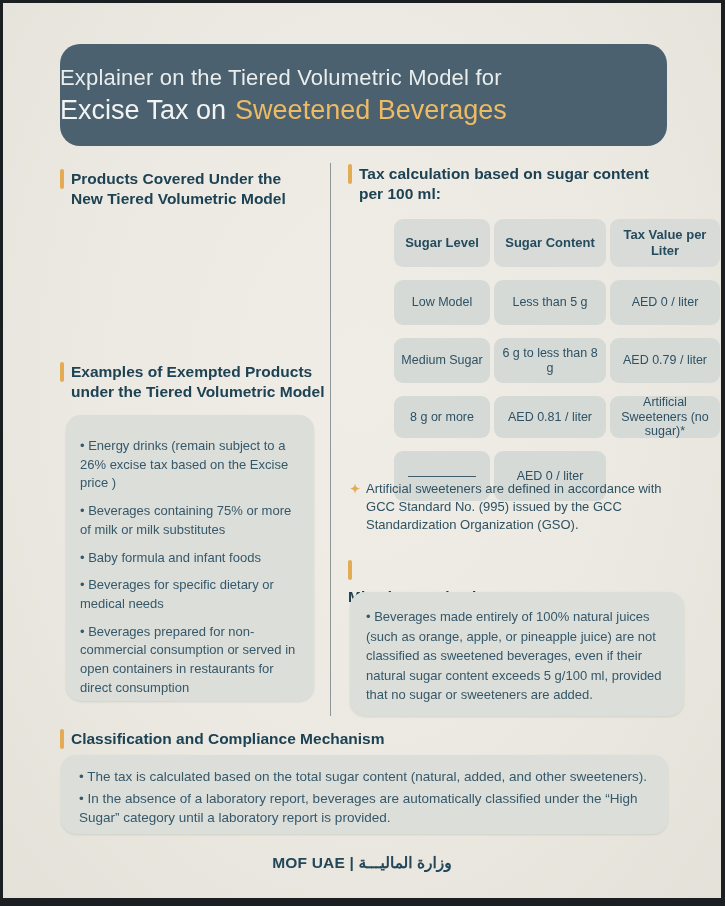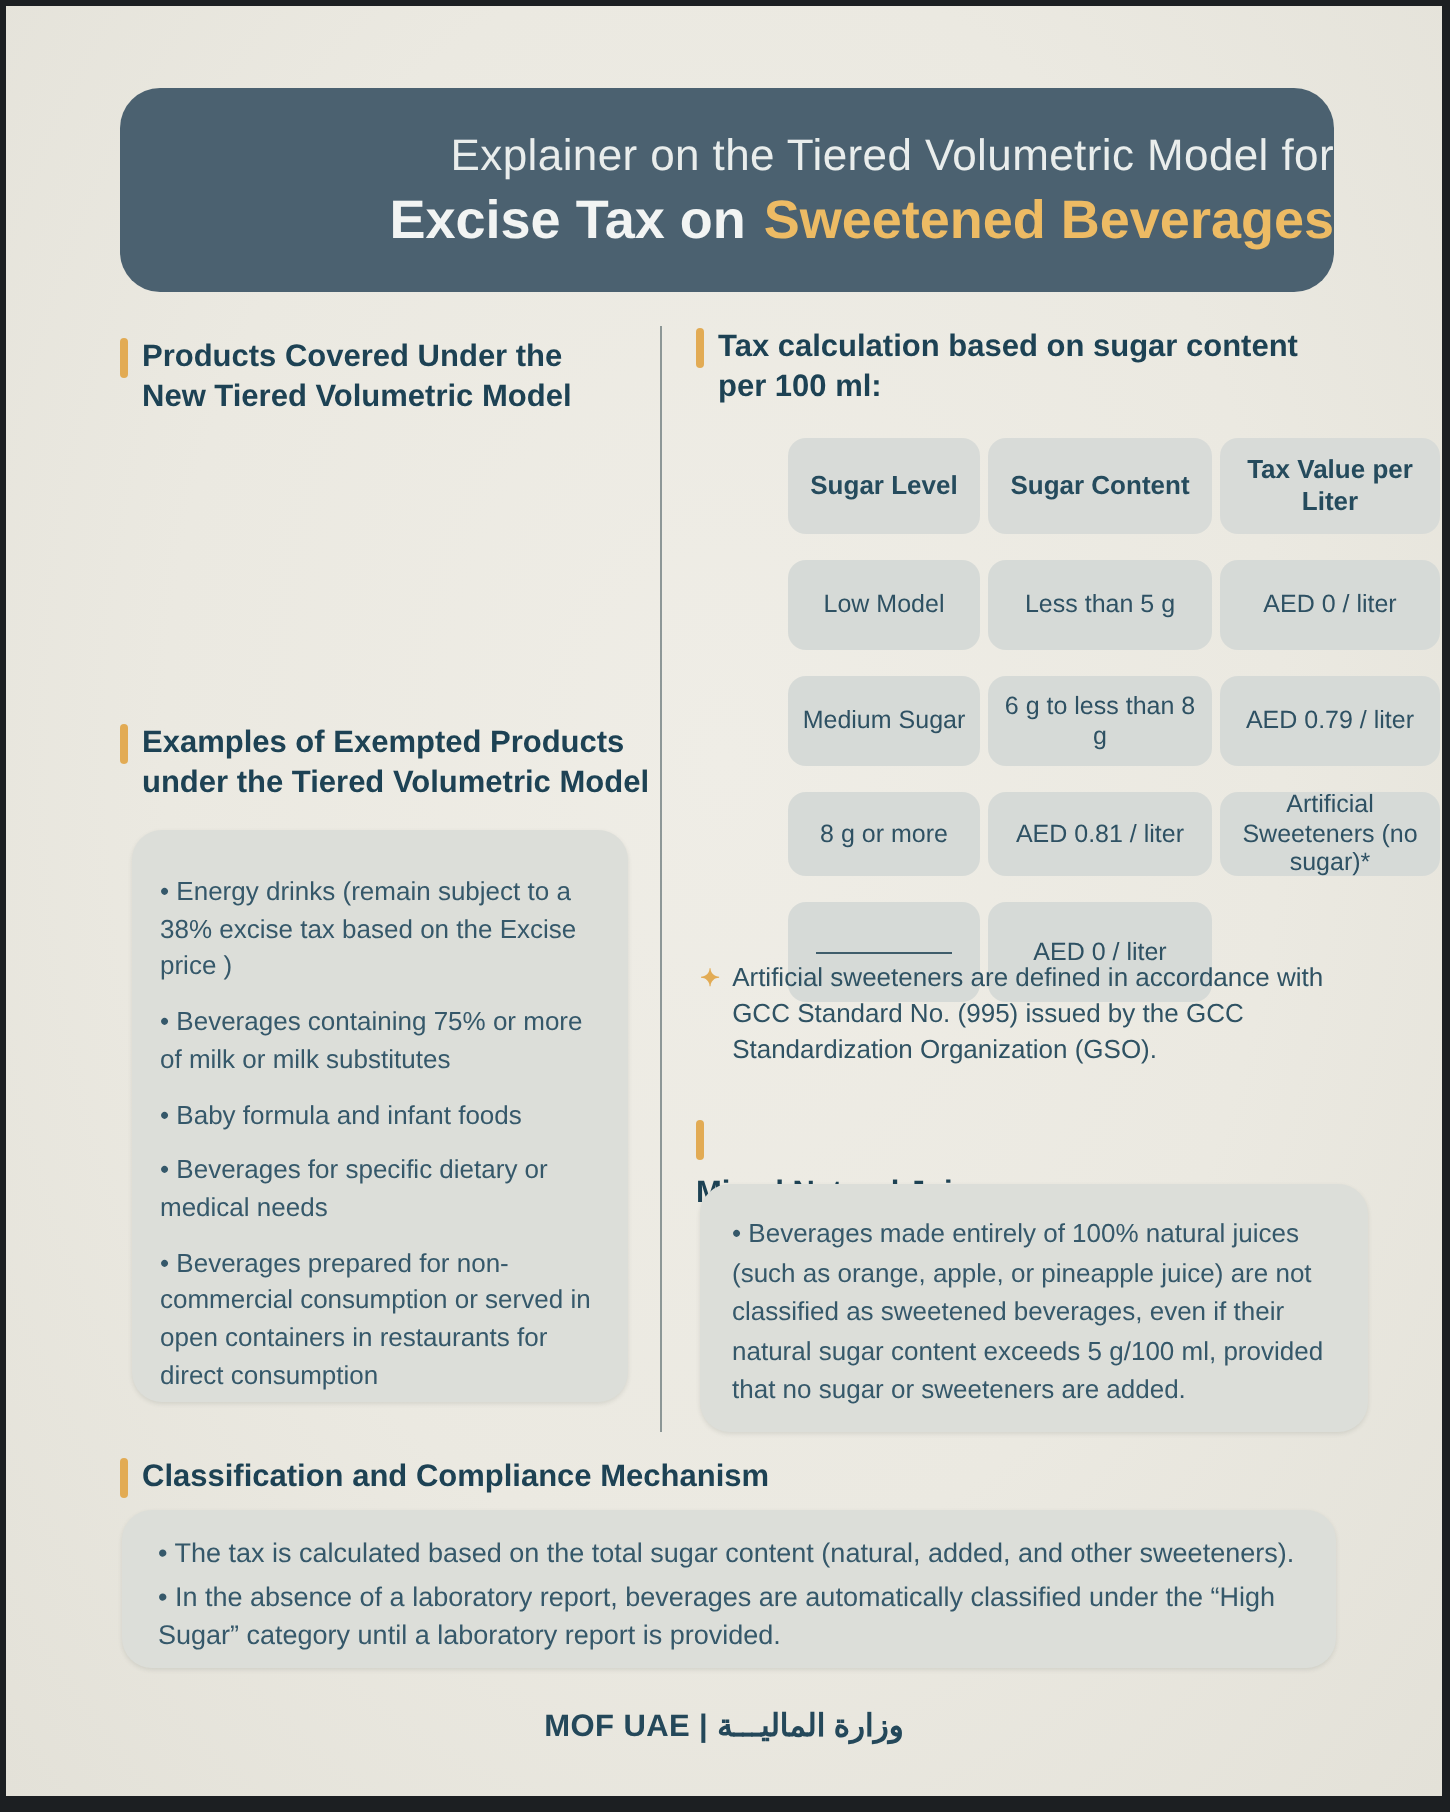--- a/index.html
+++ b/index.html
@@ -7,24 +7,24 @@
   body { font-family:"Liberation Sans", sans-serif; }
   .page {
     position:relative; width:725px; height:906px; overflow:hidden;
     border-style:solid; border-color:#1c1f22; border-width:3px 4px 8px 3px;
     background:radial-gradient(ellipse at 50% 42%, #efede6 0%, #ebe9e1 55%, #e3e1d8 100%);
   }
   
   .banner {
     position:absolute; left:57px; top:41px; width:607px; height:102px;
     background:#4b6170; border-radius:20px;
-    display:flex; flex-direction:column; align-items:flex-end; justify-content:center; gap:4px;
+    display:flex; flex-direction:column; align-items:flex-start; justify-content:center; gap:4px;
   }
   .banner .l1 { color:#e9edec; font-size:22px; letter-spacing:.2px; }
-  .banner .l2 { font-size:27px; font-weight:bold; color:#f2f4f3; }
+  .banner .l2 { font-size:27px; font-weight:normal; color:#f2f4f3; }
   .banner .l2 .gold { color:#edbb64; margin-left:9px; }
   
   .sec-h { position:absolute; display:flex; gap:7px; }
   .sec-h .bar { flex:none; width:4px; height:20px; margin-top:0px; background:#e2ab54; border-radius:2px; }
   .sec-h .t { font-weight:bold; color:#1d4254; font-size:15.5px; line-height:1.32; }
   
   .card {
     position:absolute; background:#dcded9; border-radius:15px;
     padding:16px 14px; color:#35586a; font-size:13.4px; line-height:1.48;
     box-shadow:0 1px 2px rgba(90,95,90,.15);
@@ -79,21 +79,21 @@
 
   <div class="sec-h" style="left:57px; top:359px; width:268px;">
     <span class="bar"></span>
     <span class="t">
       <span>Examples of Exempted Products</span><br>
       <span>under the Tiered Volumetric Model</span>
     </span>
   </div>
 
   <div class="card" style="left:63px; top:412px; width:248px; height:286px; padding-top:22px; font-size:13px; line-height:1.44;">
-    <p>Energy drinks (remain subject to a 38% excise tax based on the Excise price )</p>
+    <p>Energy drinks (remain subject to a 26% excise tax based on the Excise price )</p>
     <p>Beverages containing 75% or more of milk or milk substitutes</p>
     <p>Baby formula and infant foods</p>
     <p>Beverages for specific dietary or medical needs</p>
     <p>Beverages prepared for non-commercial consumption or served in open containers in restaurants for direct consumption</p>
   </div>
 
   <div class="sec-h" style="left:345px; top:161px; width:330px;">
     <span class="bar"></span>
     <span class="t">
       <span>Tax calculation based on sugar content</span><br>

